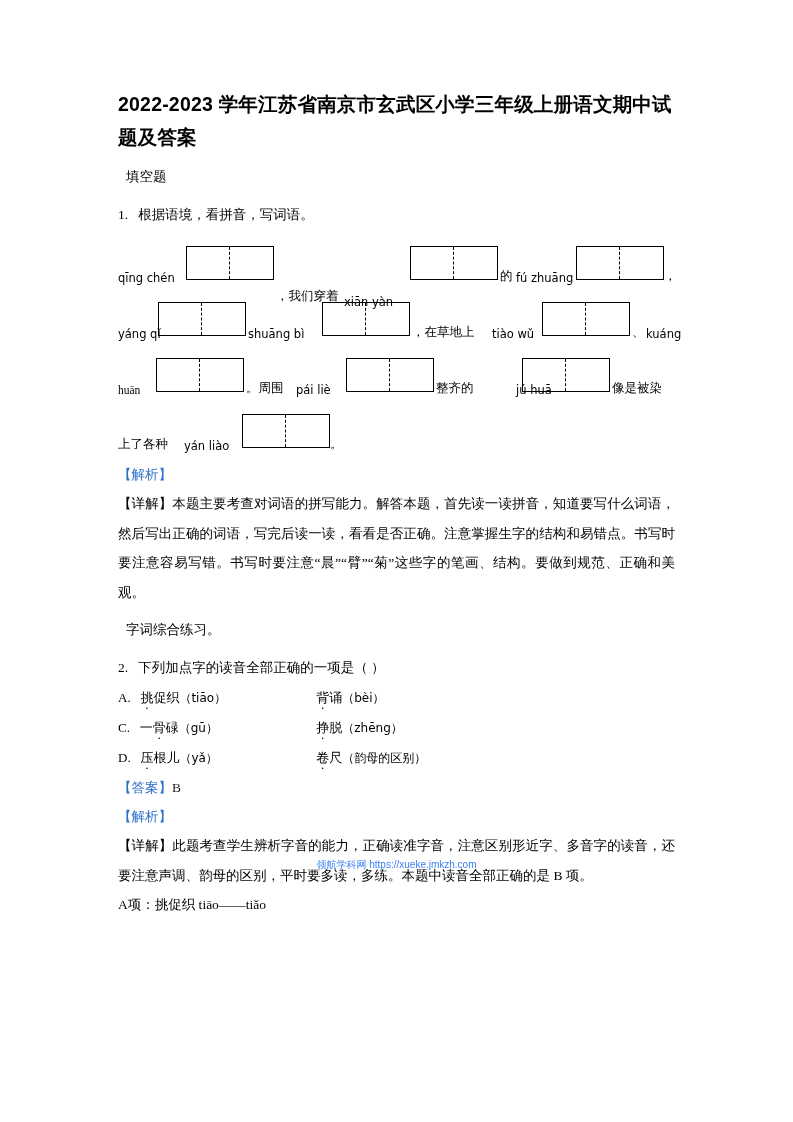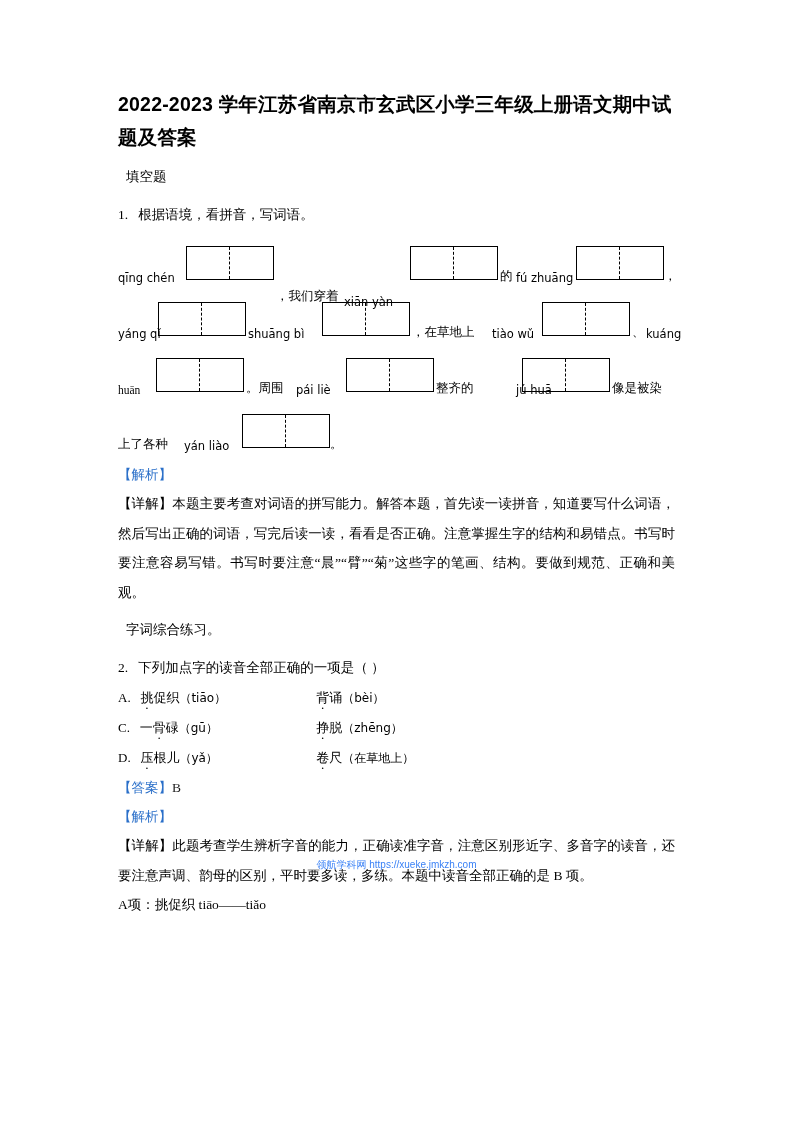--- a/index.html
+++ b/index.html
@@ -259,21 +259,21 @@
     </span>
     <span><span class="dot">挣</span>脱</span><span class="mono-py">（zhēng）</span>
   </p>
 
   <p class="choice">
     <span class="c-left">
       <span>D.</span>
       <span>&nbsp;</span>
       <span><span class="dot">压</span>根儿</span><span class="mono-py">（yǎ）</span>
     </span>
-    <span><span class="dot">卷</span>尺</span><span class="mono-py">（在草地上）</span>
+    <span><span class="dot">卷</span>尺</span><span class="mono-py">（韵母的区别）</span>
   </p>
 
   <p class="ans-line">
     <span class="ans-tag">【答案】</span><span class="ans-body">B</span>
   </p>
 
   <p class="ans-line">
     <span class="ans-tag">【解析】</span>
   </p>
 

